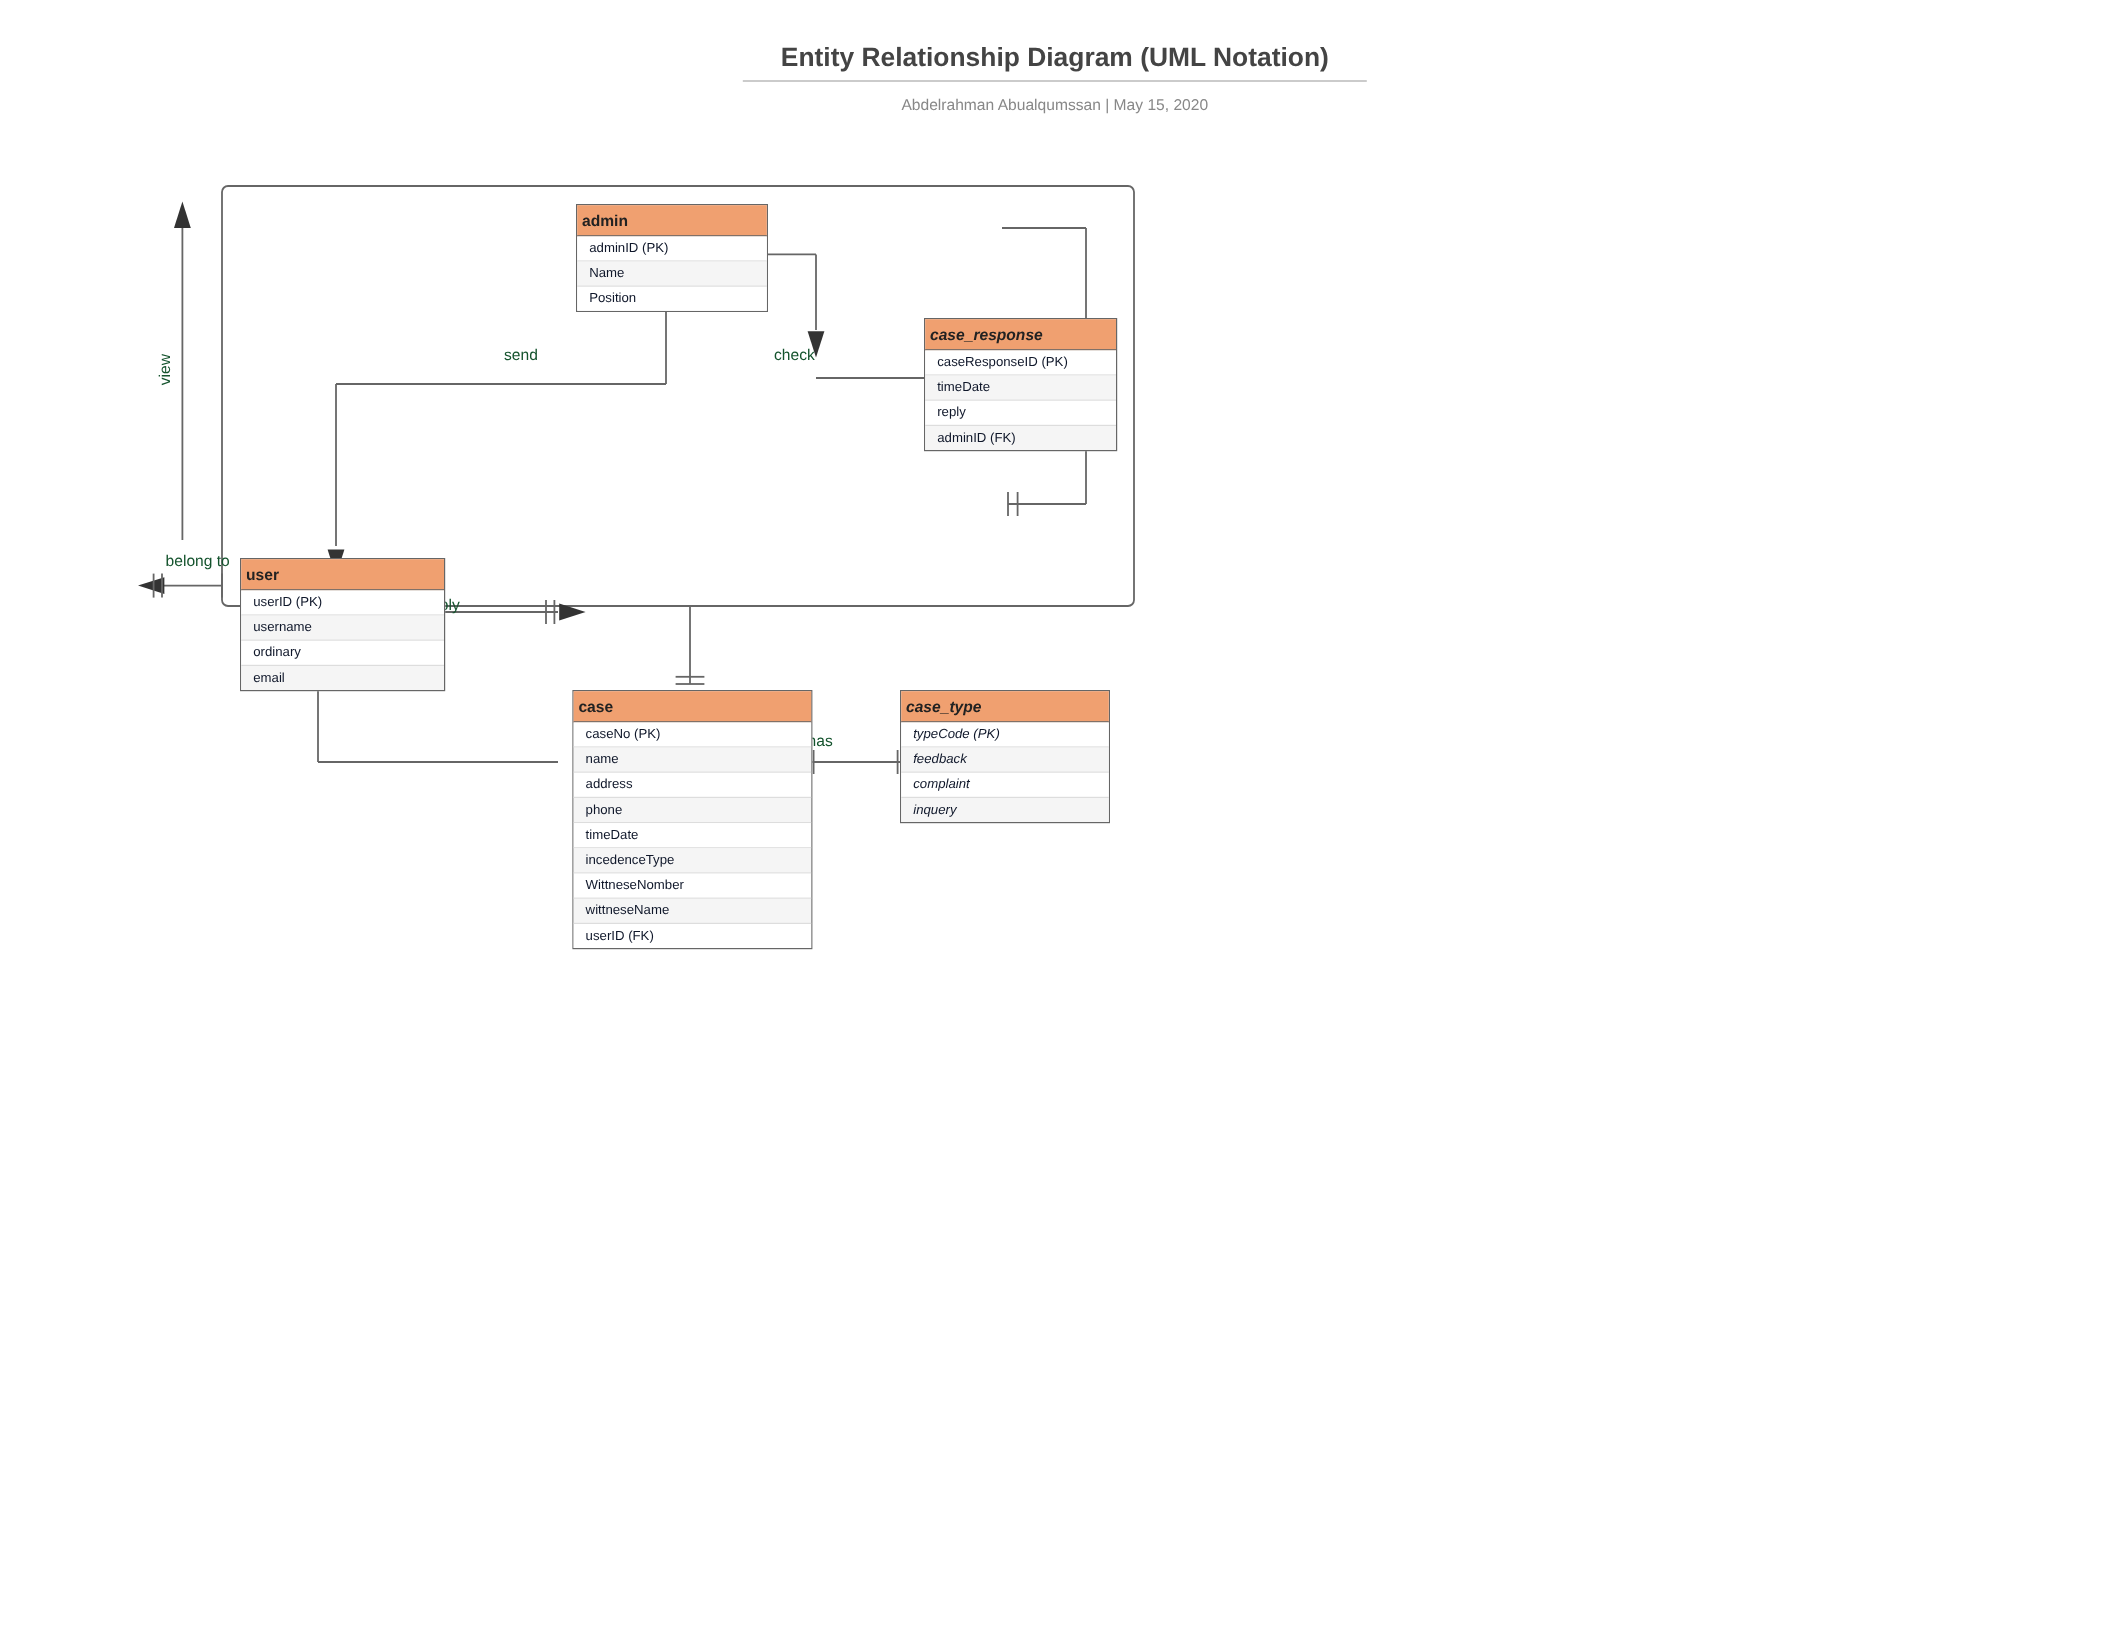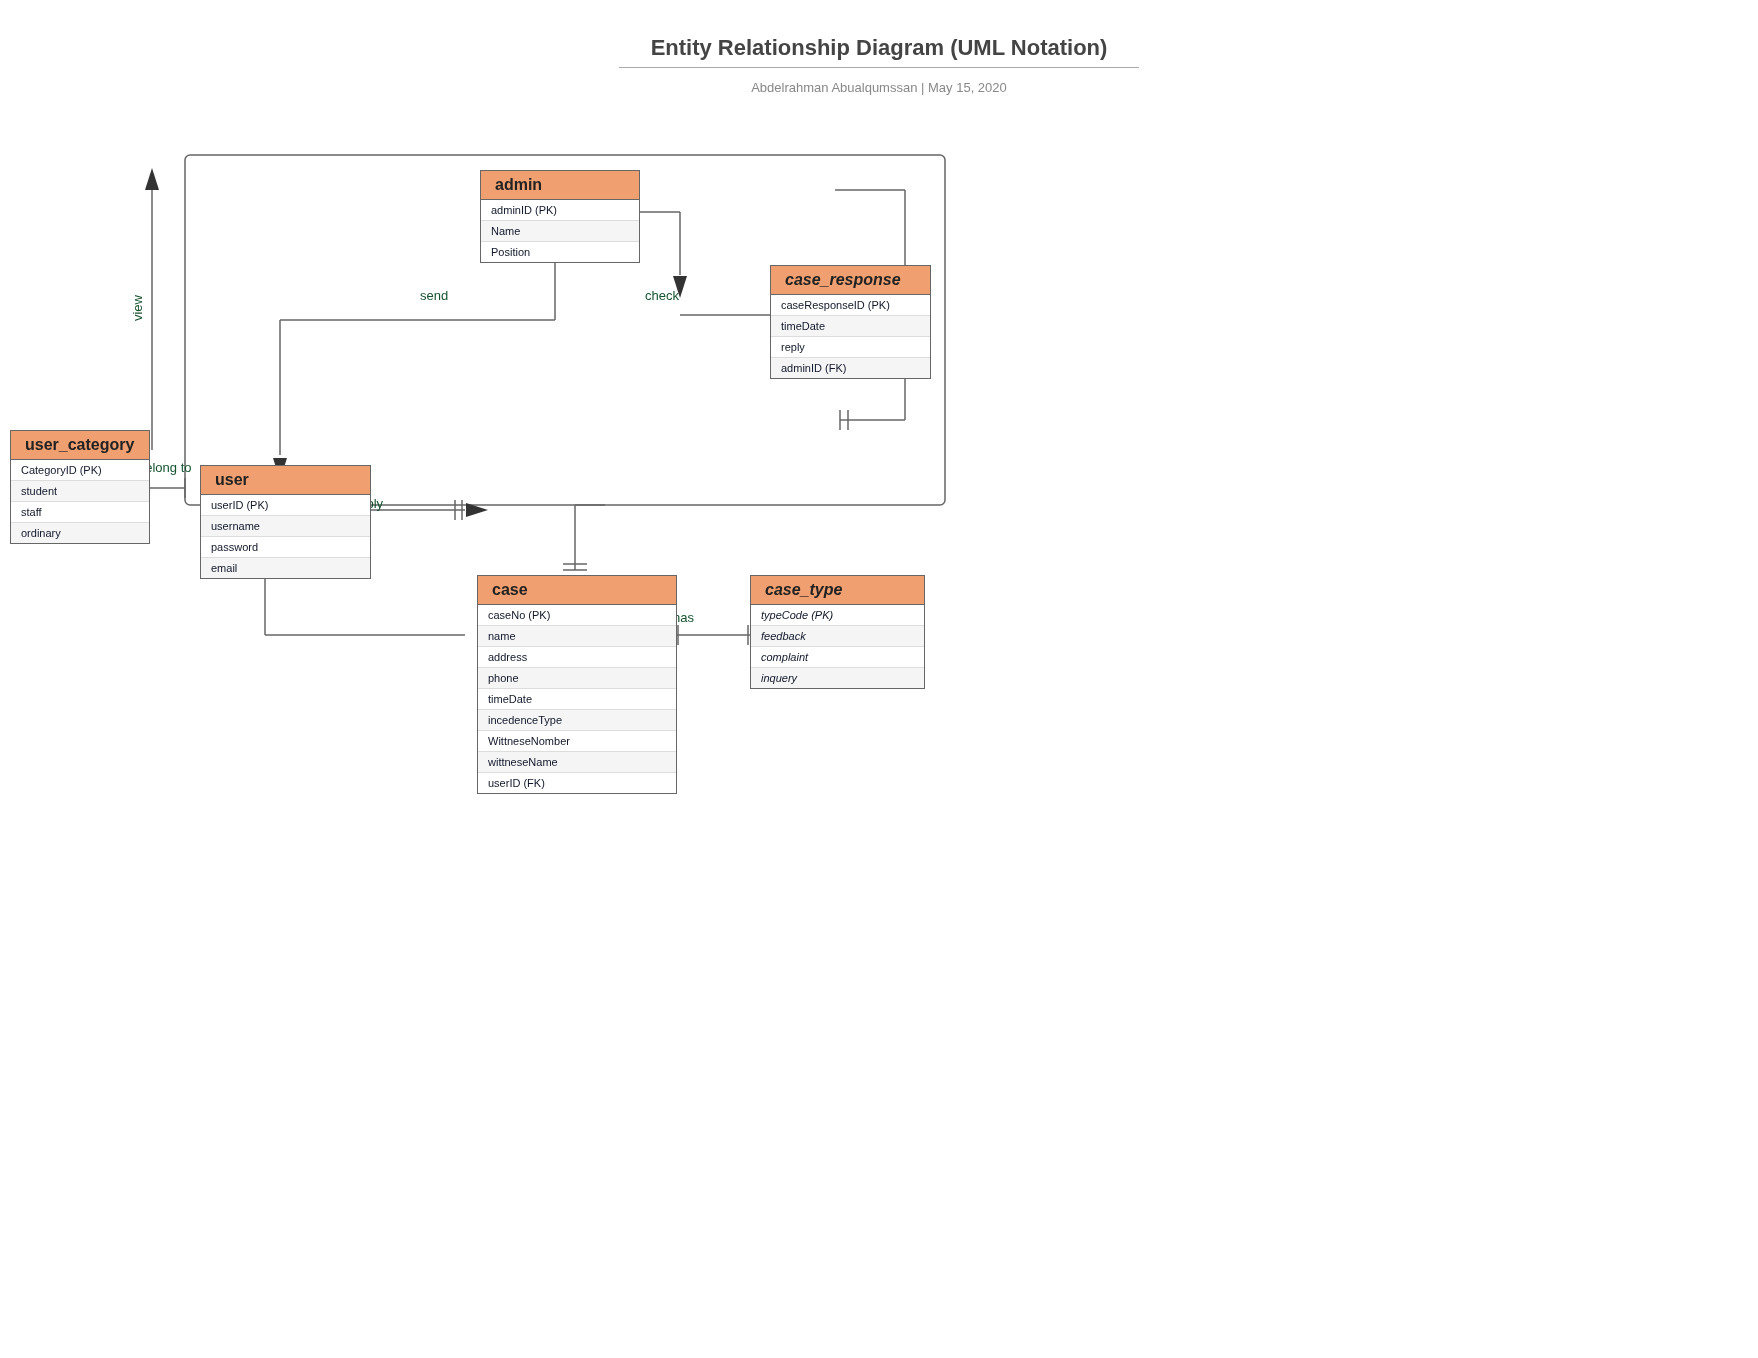--- a/index.html
+++ b/index.html
@@ -48,23 +48,23 @@
     
     .entity {
       position: absolute;
       border: 1.5px solid #666;
       background: #fff;
       min-width: 130px;
     }
 
     .entity-header {
       background: #f0a070;
-      padding: 5px 14px;
+      padding: 5px 4px;
       font-weight: bold;
-      font-size: 16px;
+      font-size: 13px;
       color: #222;
       border-bottom: 1.5px solid #666;
     }
 
     .entity-header.italic {
       font-style: italic;
     }
 
     .entity-row {
       padding: 4px 10px;
@@ -194,33 +194,26 @@
   </div>
 
   <div class="entity" style="left:770px; top:125px; width:161px;">
     <div class="entity-header italic">case_response</div>
     <div class="entity-row">caseResponseID  (PK)</div>
     <div class="entity-row">timeDate</div>
     <div class="entity-row">reply</div>
     <div class="entity-row">adminID (FK)</div>
   </div>
 
-  <div class="entity" style="left:10px; top:290px; width:140px;">
-    <div class="entity-header">user_category</div>
-    <div class="entity-row">CategoryID (PK)</div>
-    <div class="entity-row">student</div>
-    <div class="entity-row">staff</div>
-    <div class="entity-row">ordinary</div>
-  </div>
 
   <div class="entity" style="left:200px; top:325px; width:171px;">
     <div class="entity-header">user</div>
     <div class="entity-row">userID (PK)</div>
     <div class="entity-row">username</div>
-    <div class="entity-row">password</div>
+    <div class="entity-row">ordinary</div>
     <div class="entity-row">email</div>
   </div>
 
   <div class="entity" style="left:465px; top:435px; width:200px;margin-left:12px;">
     <div class="entity-header">case</div>
     <div class="entity-row">caseNo  (PK)</div>
     <div class="entity-row">name</div>
     <div class="entity-row">address</div>
     <div class="entity-row">phone</div>
     <div class="entity-row">timeDate</div>

